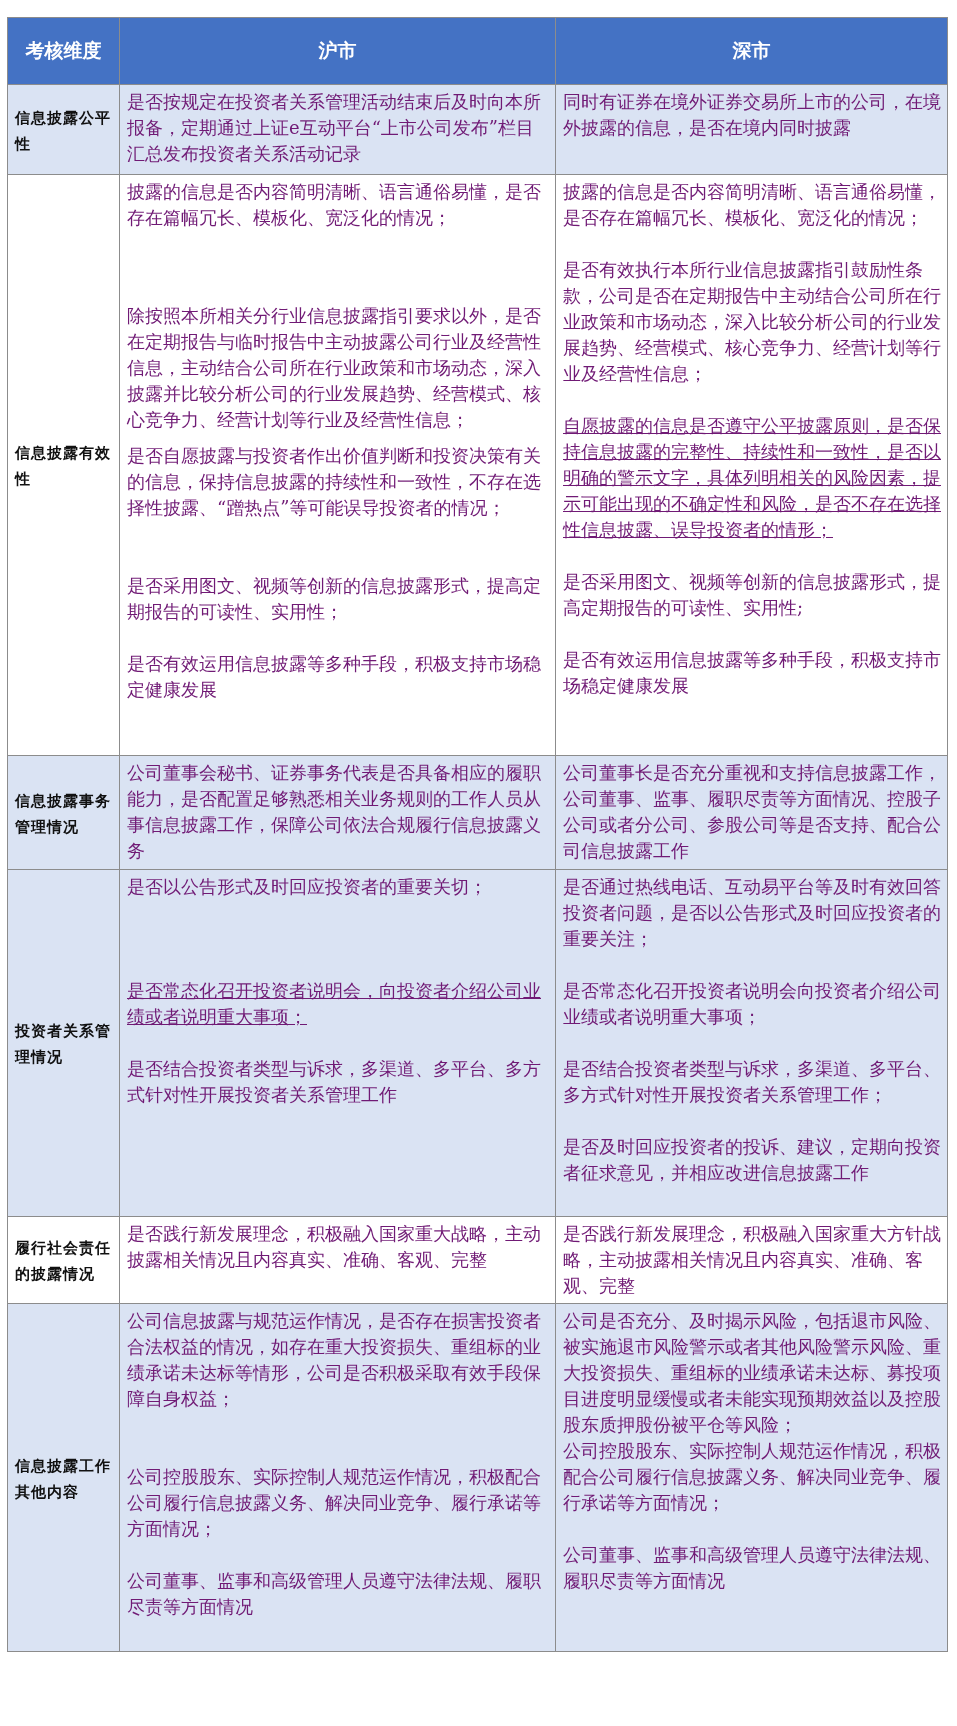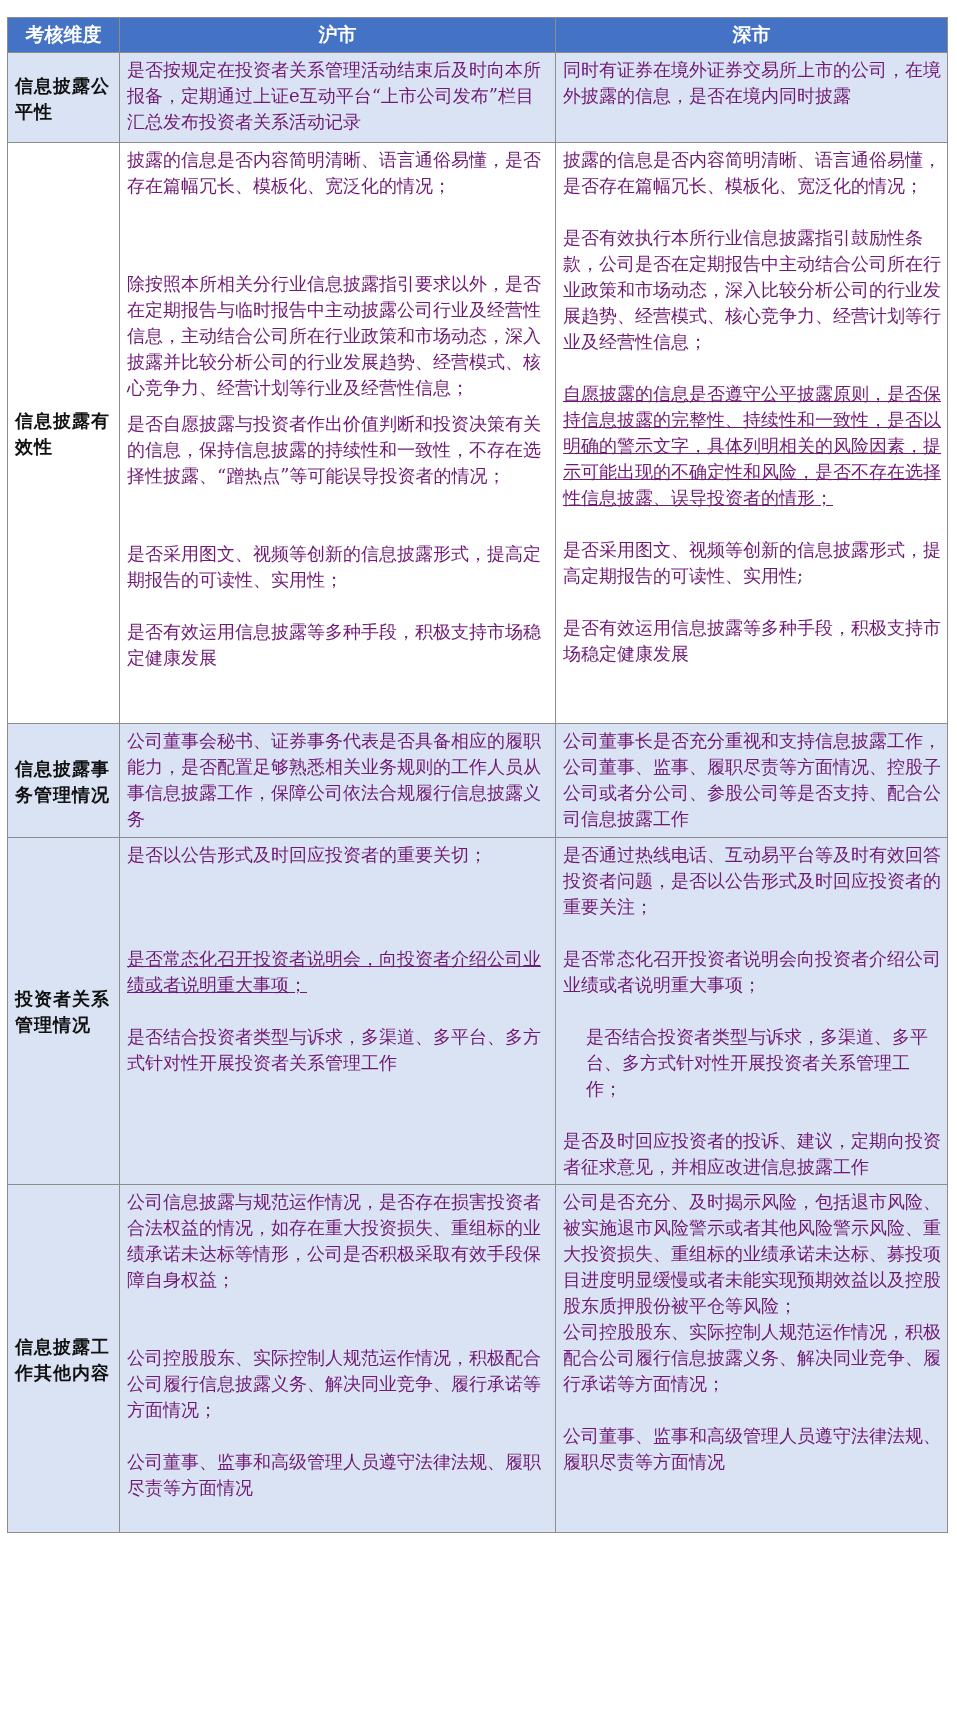--- a/index.html
+++ b/index.html
@@ -1,25 +1,25 @@
 <!DOCTYPE html>
 <html><head>
 <meta charset="utf-8">
 <style>
   html, body { margin:0; padding:0; background:#ffffff; }
   body { width:957px; height:1726px; position:relative; overflow:hidden;
          font-family:"DejaVu Serif","Liberation Serif",serif; }
   .tbl { position:absolute; left:7px; top:17px; width:940px; border-collapse:collapse; table-layout:fixed; }
-  .tbl td, .tbl th { border:1.5px solid #8c8c8c; vertical-align:top; padding:0; }
+  .tbl td, .tbl th { border:1.5px solid #8c8c8c; vertical-align:top; padding:16px; }
   .tbl th { background:#4472c4; color:#ffffff; font-weight:bold; font-size:19px; height:34px;
             text-align:center; vertical-align:middle; }
   .col-dim { width:112px; }
   .col-sh { width:436px; }
   .col-sz { width:392px; }
-  .dim { font-weight:bold; font-size:18px; line-height:26px; color:#111; padding:6px 6px 4px 7px !important; vertical-align:middle !important; letter-spacing:1px; }
+  .dim { font-weight:bold; font-size:15px; line-height:26px; color:#111; padding:6px 6px 4px 7px !important; vertical-align:middle !important; letter-spacing:1px; }
   .cell { font-size:18px; line-height:26px; color:#701a75; padding:4px 6px 4px 7px !important; }
   .para { margin:0; }
   .shade { background:#dae3f3; }
   .plain { background:#ffffff; }
 </style>
 </head>
 <body>
 
 <table class="tbl">
   <colgroup>
@@ -73,22 +73,31 @@
       <tr class="shade" style="height: 347px;">
         <td class="dim">投资者关系管理情况</td>
         <td class="cell">
           <p class="para">是否以公告形式及时回应投资者的重要关切；</p>
           <p class="para" style="margin-top: 78px; text-decoration: underline;">是否常态化召开投资者说明会，向投资者介绍公司业绩或者说明重大事项；</p>
           <p class="para" style="margin-top: 26px;">是否结合投资者类型与诉求，多渠道、多平台、多方式针对性开展投资者关系管理工作</p>
         </td>
         <td class="cell">
           <p class="para">是否通过热线电话、互动易平台等及时有效回答投资者问题，是否以公告形式及时回应投资者的重要关注；</p>
           <p class="para" style="margin-top: 26px;">是否常态化召开投资者说明会向投资者介绍公司业绩或者说明重大事项；</p>
-          <p class="para" style="margin-top: 26px; margin-left: 23px;">是否结合投资者类型与诉求，多渠道、多平台、多方式针对性开展投资者关系管理工作；</p>
+          <p class="para" style="margin-top: 26px;">是否结合投资者类型与诉求，多渠道、多平台、多方式针对性开展投资者关系管理工作；</p>
           <p class="para" style="margin-top: 26px;">是否及时回应投资者的投诉、建议，定期向投资者征求意见，并相应改进信息披露工作</p>
+        </td>
+      </tr>
+      <tr class="plain" style="height: 86px;">
+        <td class="dim">履行社会责任的披露情况</td>
+        <td class="cell">
+          <p class="para">是否践行新发展理念，积极融入国家重大战略，主动披露相关情况且内容真实、准确、客观、完整</p>
+        </td>
+        <td class="cell">
+          <p class="para">是否践行新发展理念，积极融入国家重大方针战略，主动披露相关情况且内容真实、准确、客观、完整</p>
         </td>
       </tr>
       <tr class="shade" style="height: 348px;">
         <td class="dim">信息披露工作其他内容</td>
         <td class="cell">
           <p class="para">公司信息披露与规范运作情况，是否存在损害投资者合法权益的情况，如存在重大投资损失、重组标的业绩承诺未达标等情形，公司是否积极采取有效手段保障自身权益；</p>
           <p class="para" style="margin-top: 52px;">公司控股股东、实际控制人规范运作情况，积极配合公司履行信息披露义务、解决同业竞争、履行承诺等方面情况；</p>
           <p class="para" style="margin-top: 26px;">公司董事、监事和高级管理人员遵守法律法规、履职尽责等方面情况</p>
         </td>
         <td class="cell">

